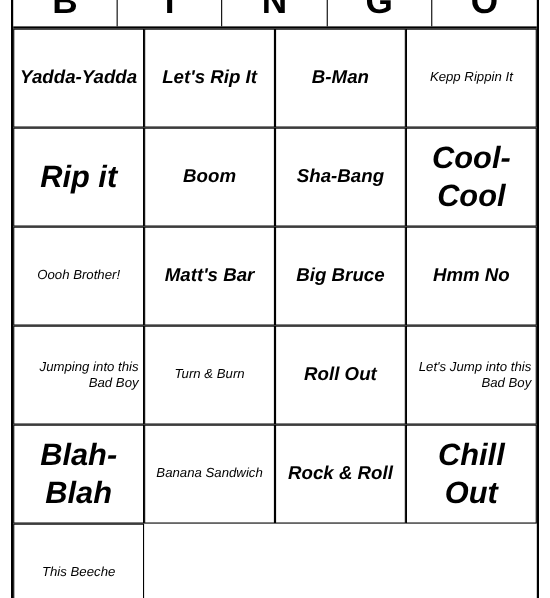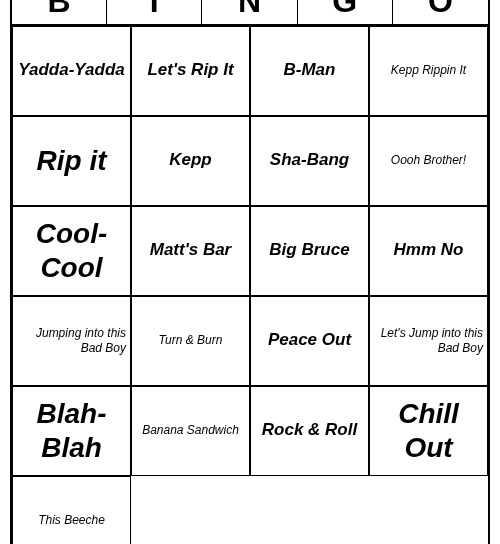--- a/index.html
+++ b/index.html
@@ -72,30 +72,30 @@
       <div class="bingo-header-cell">N</div>
       <div class="bingo-header-cell">G</div>
       <div class="bingo-header-cell">O</div>
     </div>
   <div class="bingo-grid">
   <div class="bingo-cell medium">Yadda-Yadda</div>
       <div class="bingo-cell medium">Let's Rip It</div>
       <div class="bingo-cell medium">B-Man</div>
       <div class="bingo-cell small">Kepp Rippin It</div>
       <div class="bingo-cell large">Rip it</div>
-      <div class="bingo-cell medium">Kepp</div>
+      <div class="bingo-cell medium">Boom</div>
       <div class="bingo-cell medium">Sha-Bang</div>
+      <div class="bingo-cell large">Cool-Cool</div>
       <div class="bingo-cell small">Oooh Brother!</div>
-      <div class="bingo-cell large">Cool-Cool</div>
       <div class="bingo-cell medium">Matt's Bar</div>
       <div class="bingo-cell medium">Big Bruce</div>
       <div class="bingo-cell medium">Hmm No</div>
       <div class="bingo-cell small">Jumping into this Bad Boy</div>
       <div class="bingo-cell small">Turn &amp; Burn</div>
-      <div class="bingo-cell medium">Peace Out</div>
+      <div class="bingo-cell medium">Roll Out</div>
       <div class="bingo-cell small">Let's Jump into this Bad Boy</div>
       <div class="bingo-cell large">Blah-Blah</div>
       <div class="bingo-cell small">Banana Sandwich</div>
       <div class="bingo-cell medium">Rock &amp; Roll</div>
       <div class="bingo-cell large">Chill Out</div>
       <div class="bingo-cell small">This Beeche</div>
     </div>
 </div>
 
 </body></html>

